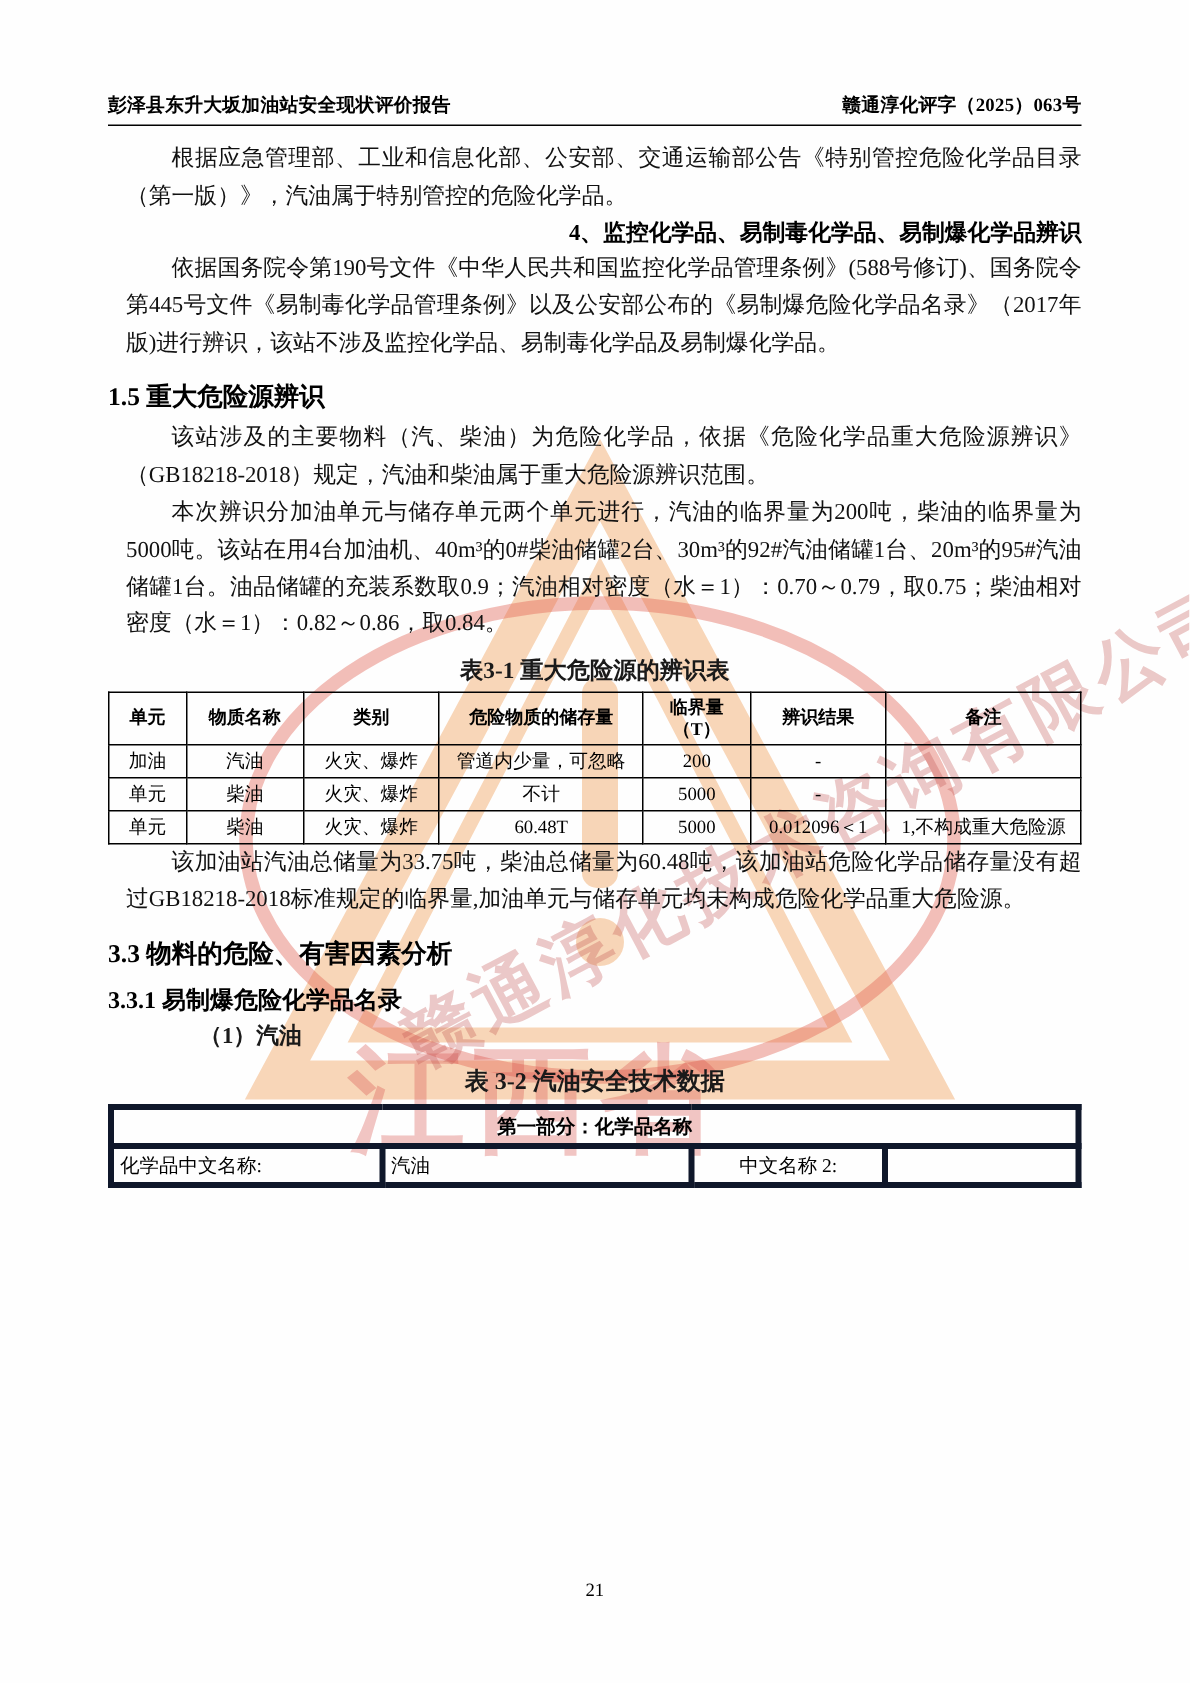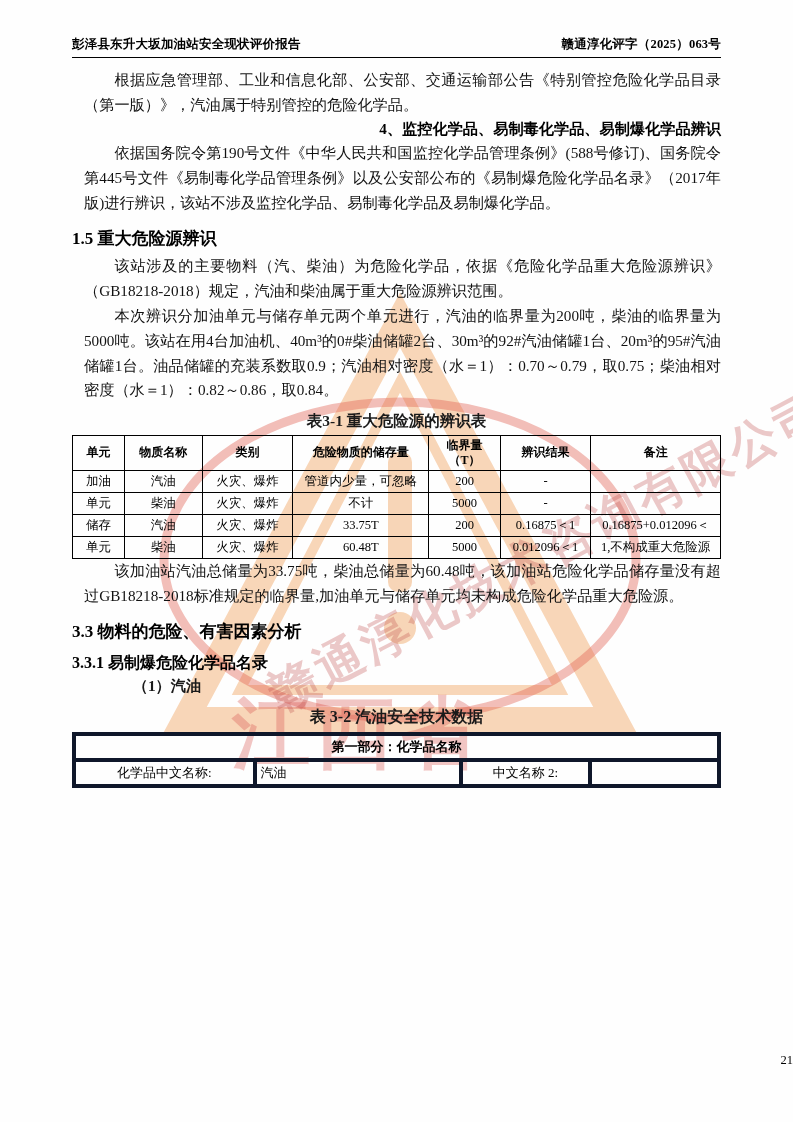--- a/index.html
+++ b/index.html
@@ -35,21 +35,21 @@
     padding: 0 72px;
   }
 
   
   .doc-header {
     display: flex;
     justify-content: space-between;
     align-items: baseline;
     font-size: 12.5px;
     font-weight: bold;
-    padding-top: 36px;
+    padding-top: 62px;
     color: #000;
     letter-spacing: 0.2px;
   }
   .doc-header .left { }
   .doc-header .right { }
 
   .header-rule {
     border: none;
     border-top: 1px solid #000;
     margin: 4px 0 10px 0;
@@ -137,31 +137,31 @@
     border: 4px solid #0f172a;
     padding: 2px 4px;
     line-height: 1.3;
     color: #000;
     height: 18px;
   }
   td.part-title {
     text-align: center;
     font-weight: bold;
   }
-  td.lbl { text-align: center; }
+  td.lbl { text-align: left; }
   td.val { text-align: left; }
   td.mid { text-align: center; }
 
   
   .page-number {
     position: absolute;
     bottom: 54px;
     left: 0;
     width: 793px;
-    text-align: right;
+    text-align: center;
     font-size: 12.5px;
     color: #000;
     z-index: 2;
   }
 
   .nowrap { white-space: nowrap; }
 </style>
 </head>
 <body>
 
@@ -244,29 +244,20 @@
         <tr>
           <td>单元</td>
           <td>柴油</td>
           <td>火灾、爆炸</td>
           <td>不计</td>
           <td>5000</td>
           <td>-</td>
           <td></td>
         </tr>
         <tr>
-          <td>储存</td>
-          <td>汽油</td>
-          <td>火灾、爆炸</td>
-          <td>33.75T</td>
-          <td>200</td>
-          <td>0.16875＜1</td>
-          <td class="nowrap">0.16875+0.012096＜</td>
-        </tr>
-        <tr>
           <td>单元</td>
           <td>柴油</td>
           <td>火灾、爆炸</td>
           <td>60.48T</td>
           <td>5000</td>
           <td>0.012096＜1</td>
           <td class="nowrap">1,不构成重大危险源</td>
         </tr>
       </tbody>
     </table>

